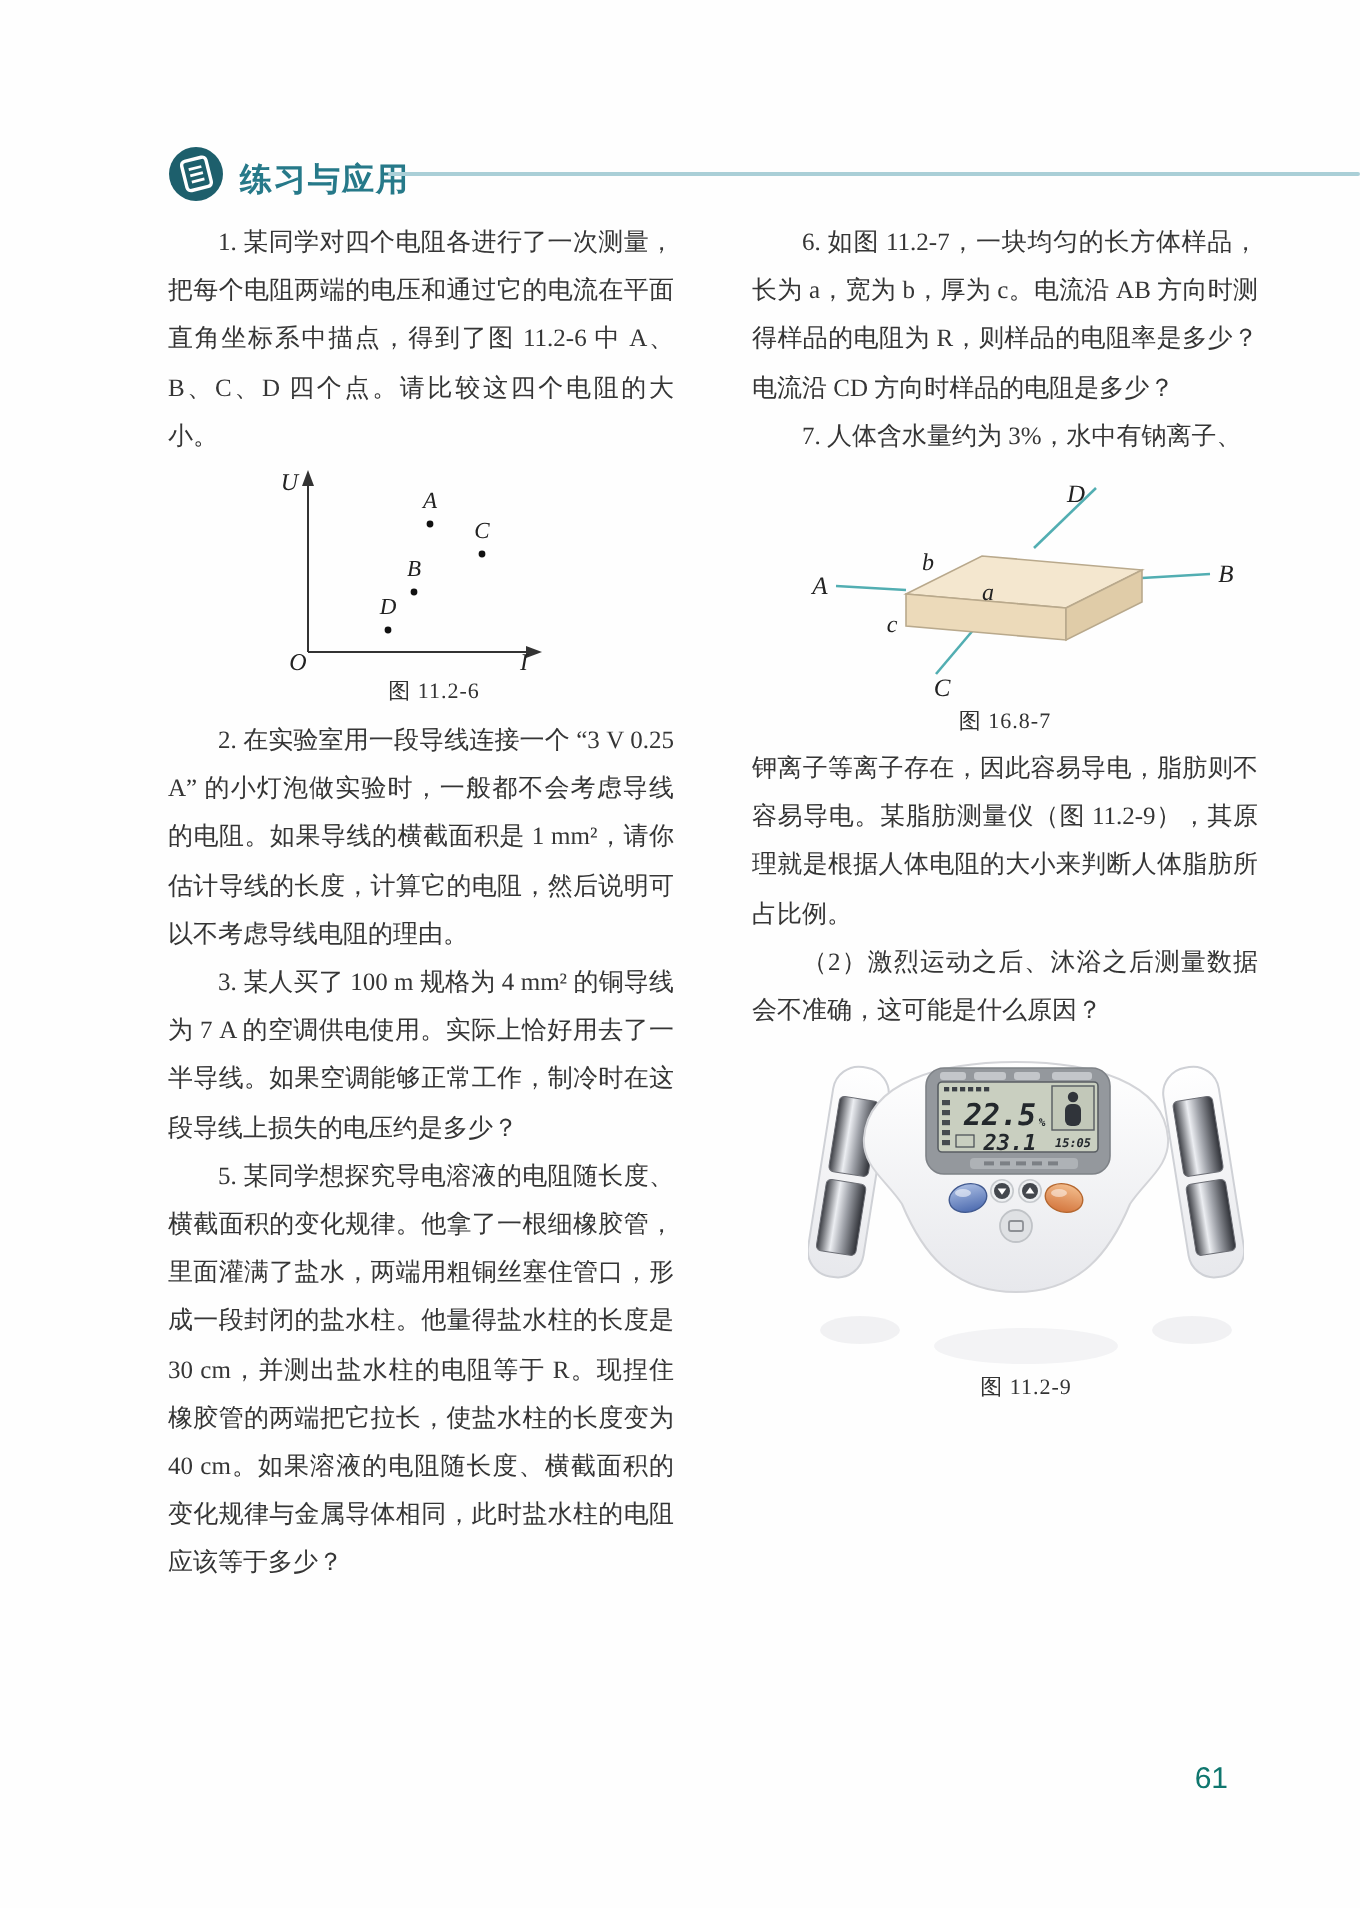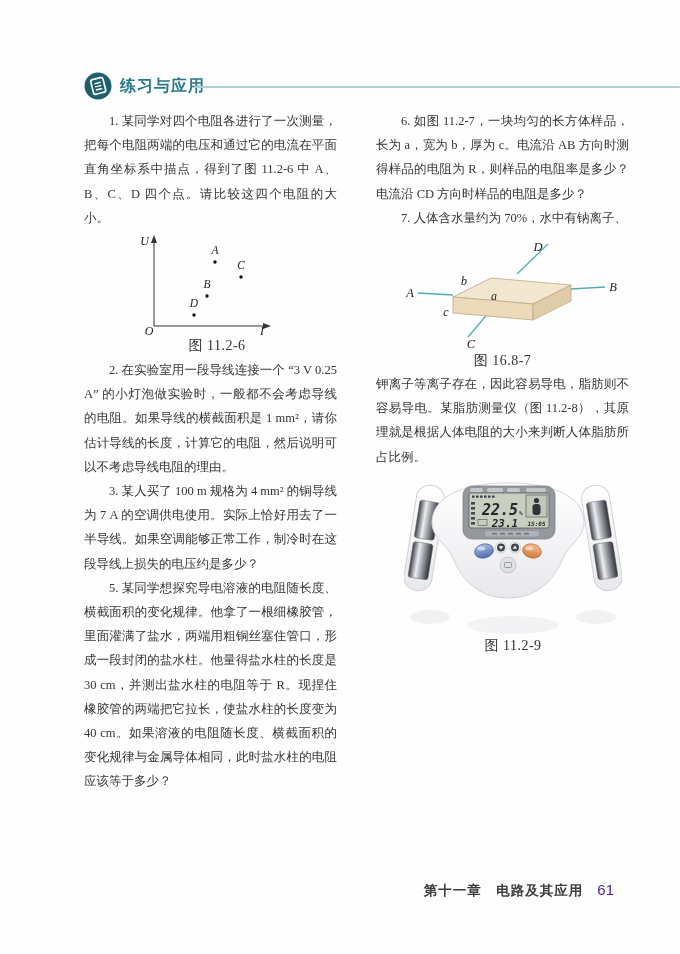--- a/index.html
+++ b/index.html
@@ -5,51 +5,51 @@
   html,body { margin:0; padding:0; }
   body {
     width:680px; height:954px; position:relative;
     background:#fefefe; overflow:hidden;
     font-family:"Liberation Serif","DejaVu Serif",serif;
     color:#353535;
   }
   .page { position:absolute; inset:0; }
 
   
-  .header { position:absolute; left:84px; top:71px; height:30px; display:flex; align-items:center; }
+  .header { position:absolute; left:84px; top:71px; height:30px; display:flex; align-items:flex-end; }
   .hicon { width:28px; height:28px; flex:0 0 auto; }
   .htitle {
     margin-left:8px; font-family:"Liberation Sans","DejaVu Sans",sans-serif;
     font-size:16px; font-weight:bold; color:#267989; letter-spacing:1px; white-space:nowrap;
   }
   .hline { position:absolute; left:194px; right:0; top:86px; height:2px; background:#aacfd7; border-radius:1px; }
 
   
   .col { position:absolute; top:109px; width:253px; font-size:12.5px; line-height:24.2px; text-align:justify; }
   .col-left  { left:84px; }
   .col-right { left:376px; }
   .col p { margin:0; text-indent:2em; }
   .col p.cont { text-indent:0; }
   .col p.oneline { white-space:nowrap; overflow:hidden; }
 
   
   .figblock { text-align:center; }
   .fig126 { width:190px; margin:3px 0 3px 38px; }
   .fig127 { width:253px; margin:4px 0 2px 0; }
   .fig128 { width:218px; margin:10px 0 0 28px; }
-  .figcap { font-size:14px; line-height:18px; color:#333; text-indent:0; letter-spacing:0.5px; }
+  .figcap { font-size:11px; line-height:18px; color:#333; text-indent:0; letter-spacing:0.5px; }
   .figsvg { display:block; }
 
   svg text.var { font-family:"Liberation Serif","DejaVu Serif",serif; font-style:italic; fill:#222; }
   svg text.lcd { font-family:"DejaVu Sans Mono","Liberation Mono",monospace; font-weight:bold; font-style:italic; fill:#23282c; }
 
   
   .footer { position:absolute; top:881px; right:66px; display:flex; align-items:baseline; gap:14px; }
   .footer-chapter { font-size:13.5px; font-weight:600; color:#3c3c3c; letter-spacing:1px; }
-  .footer-page { font-family:"Liberation Sans","DejaVu Sans",sans-serif; font-size:15px; color:#4c1d95; }
+  .footer-page { font-family:"Liberation Sans","DejaVu Sans",sans-serif; font-size:15px; color:#0f766e; }
 </style>
 </head>
 <body>
 
 <div class="page">
 
   <div class="header">
     <span class="hicon">
       <svg viewBox="0 0 28 28" width="28" height="28">
         <circle cx="14" cy="14" r="13.5" fill="#1d5f6c"></circle>
@@ -91,21 +91,21 @@
       <div class="figcap">图 11.2-6</div>
     </div>
 
     <p>2. 在实验室用一段导线连接一个 “3 V 0.25 A” 的小灯泡做实验时，一般都不会考虑导线的电阻。如果导线的横截面积是 1 mm²，请你估计导线的长度，计算它的电阻，然后说明可以不考虑导线电阻的理由。</p>
     <p>3. 某人买了 100 m 规格为 4 mm² 的铜导线为 7 A 的空调供电使用。实际上恰好用去了一半导线。如果空调能够正常工作，制冷时在这段导线上损失的电压约是多少？</p>
     <p>5. 某同学想探究导电溶液的电阻随长度、横截面积的变化规律。他拿了一根细橡胶管，里面灌满了盐水，两端用粗铜丝塞住管口，形成一段封闭的盐水柱。他量得盐水柱的长度是 30 cm，并测出盐水柱的电阻等于 R。现捏住橡胶管的两端把它拉长，使盐水柱的长度变为 40 cm。如果溶液的电阻随长度、横截面积的变化规律与金属导体相同，此时盐水柱的电阻应该等于多少？</p>
   </div>
 
   <div class="col col-right">
     <p>6. 如图 11.2-7，一块均匀的长方体样品，长为 a，宽为 b，厚为 c。电流沿 AB 方向时测得样品的电阻为 R，则样品的电阻率是多少？电流沿 CD 方向时样品的电阻是多少？</p>
-    <p class="oneline">7. 人体含水量约为 70%，水中有钠离子、</p>
+    <p class="oneline">7. 人体含水量约为 3%，水中有钠离子、</p>
 
     <div class="figblock fig127">
       <svg class="figsvg" viewBox="0 0 253 118" width="253" height="118">
 
         <line x1="42" y1="59" x2="77" y2="61" stroke="#52aeb2" stroke-width="1.3"></line>
         <line x1="195" y1="55" x2="229" y2="53" stroke="#52aeb2" stroke-width="1.3"></line>
         <line x1="141" y1="40" x2="172" y2="10" stroke="#52aeb2" stroke-width="1.3"></line>
         <line x1="114" y1="77" x2="92" y2="103" stroke="#52aeb2" stroke-width="1.3"></line>
 
         <polygon points="77,63 157,70 195,51 115,44" fill="#f4e7cf" stroke="#b9a98c" stroke-width="0.8"></polygon>
@@ -117,21 +117,22 @@
         <text class="var" x="162" y="17" font-size="12.5" text-anchor="middle">D</text>
         <text class="var" x="95" y="114" font-size="12.5" text-anchor="middle">C</text>
 
         <text class="var" x="88" y="51" font-size="12" text-anchor="middle">b</text>
         <text class="var" x="118" y="66" font-size="12" text-anchor="middle">a</text>
         <text class="var" x="70" y="82" font-size="12" text-anchor="middle">c</text>
       </svg>
       <div class="figcap">图 16.8-7</div>
     </div>
 
-    <p class="cont">钾离子等离子存在，因此容易导电，脂肪则不容易导电。某脂肪测量仪（图 11.2-8），其原理就是根据人体电阻的大小来判断人体脂肪所占比例。</p>
+    <p class="cont">钾离子等离子存在，因此容易导电，脂肪则不容易导电。某脂肪测量仪（图 11.2-9），其原理就是根据人体电阻的大小来判断人体脂肪所占比例。</p>
+    <p>（2）激烈运动之后、沐浴之后测量数据会不准确，这可能是什么原因？</p>
 
     <div class="figblock fig128">
       <svg class="figsvg" viewBox="0 0 218 158" width="218" height="158">
         <defs>
           <linearGradient id="gPlastic" x1="0" y1="0" x2="0" y2="1">
             <stop offset="0" stop-color="#ffffff"></stop>
               <stop offset="1" stop-color="#e7e8ec"></stop>
           </linearGradient>
           <linearGradient id="gMetal" x1="0" y1="0" x2="1" y2="0">
             <stop offset="0" stop-color="#3a3c42"></stop>
@@ -234,17 +235,16 @@
         <g>
           <circle cx="104" cy="86" r="8" fill="#dfe1e4" stroke="#c0c3c7" stroke-width="0.9"></circle>
           <rect x="100.5" y="83.5" width="7" height="5" rx="1" fill="none" stroke="#8d9095" stroke-width="0.9"></rect>
         </g>
       </svg>
       <div class="figcap">图 11.2-9</div>
     </div>
   </div>
 
   <div class="footer">
-    <span class="footer-chapter">第十一章　电路及其应用</span>
     <span class="footer-page">61</span>
   </div>
 
 </div>
 
 </body></html>

